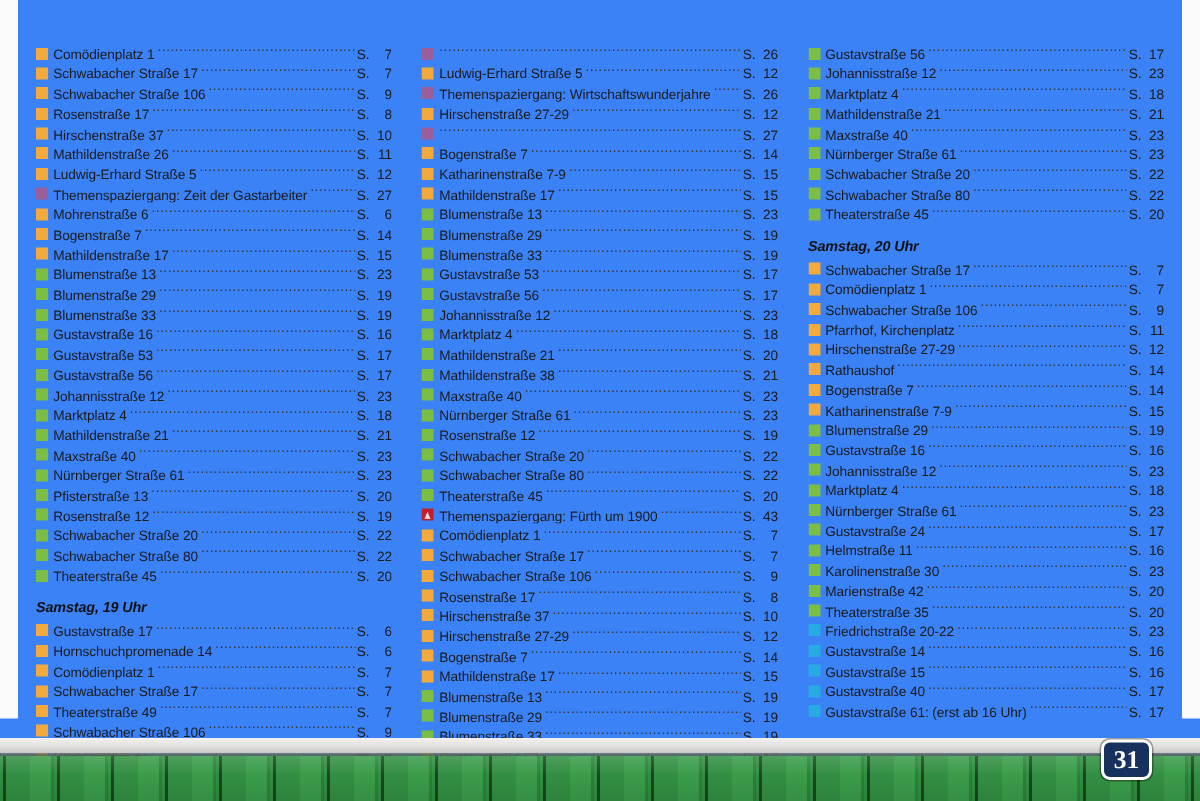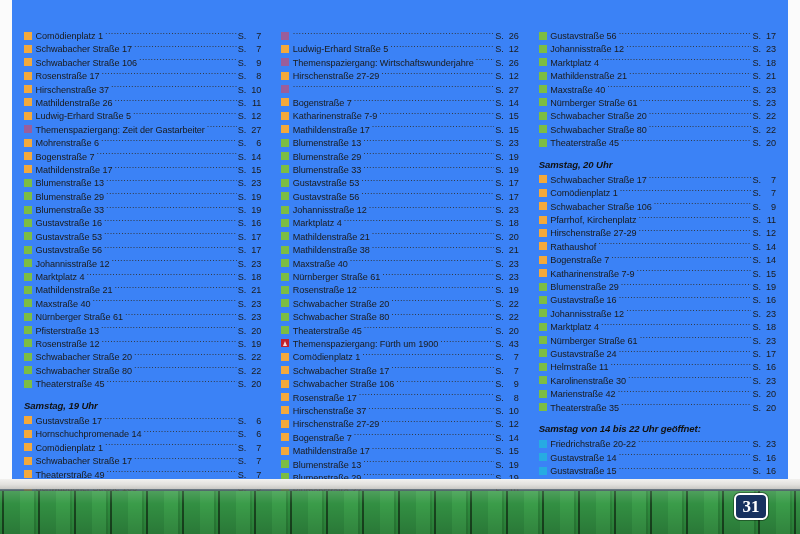--- a/index.html
+++ b/index.html
@@ -102,21 +102,21 @@
     margin-bottom: 1px;
     white-space: nowrap;
     letter-spacing: -0.1px;
     font-style: italic;
   }
   .column .heading:first-child { margin-top: 0; }
   
   #photo {
     position: absolute;
     left: 0; bottom: 0;
-    width: 800px; height: 55px;
+    width: 800px; height: 42px;
     overflow: hidden;
   }
   .rail {
     position: absolute;
     left: 0; top: 0;
     width: 800px; height: 10px;
     background: linear-gradient(180deg,#f2f1ef 0%,#e2e1de 55%,#c9c8c4 100%);
   }
   .rail-shadow {
     position: absolute;
@@ -868,21 +868,20 @@
           <span class="pg-s">S.</span>
           <span class="pg-n">20</span>
         </div>
         <div class="entry">
           <span class="sw green"></span>
           <span class="name">Theaterstraße 35</span>
           <span class="dots"></span>
           <span class="pg-s">S.</span>
           <span class="pg-n">20</span>
         </div>
-        <div class="heading">Samstag von 14 bis 22 Uhr geöffnet:</div>
         <div class="entry">
           <span class="sw blue"></span>
           <span class="name">Friedrichstraße 20-22</span>
           <span class="dots"></span>
           <span class="pg-s">S.</span>
           <span class="pg-n">23</span>
         </div>
         <div class="entry">
           <span class="sw blue"></span>
           <span class="name">Gustavstraße 14</span>

